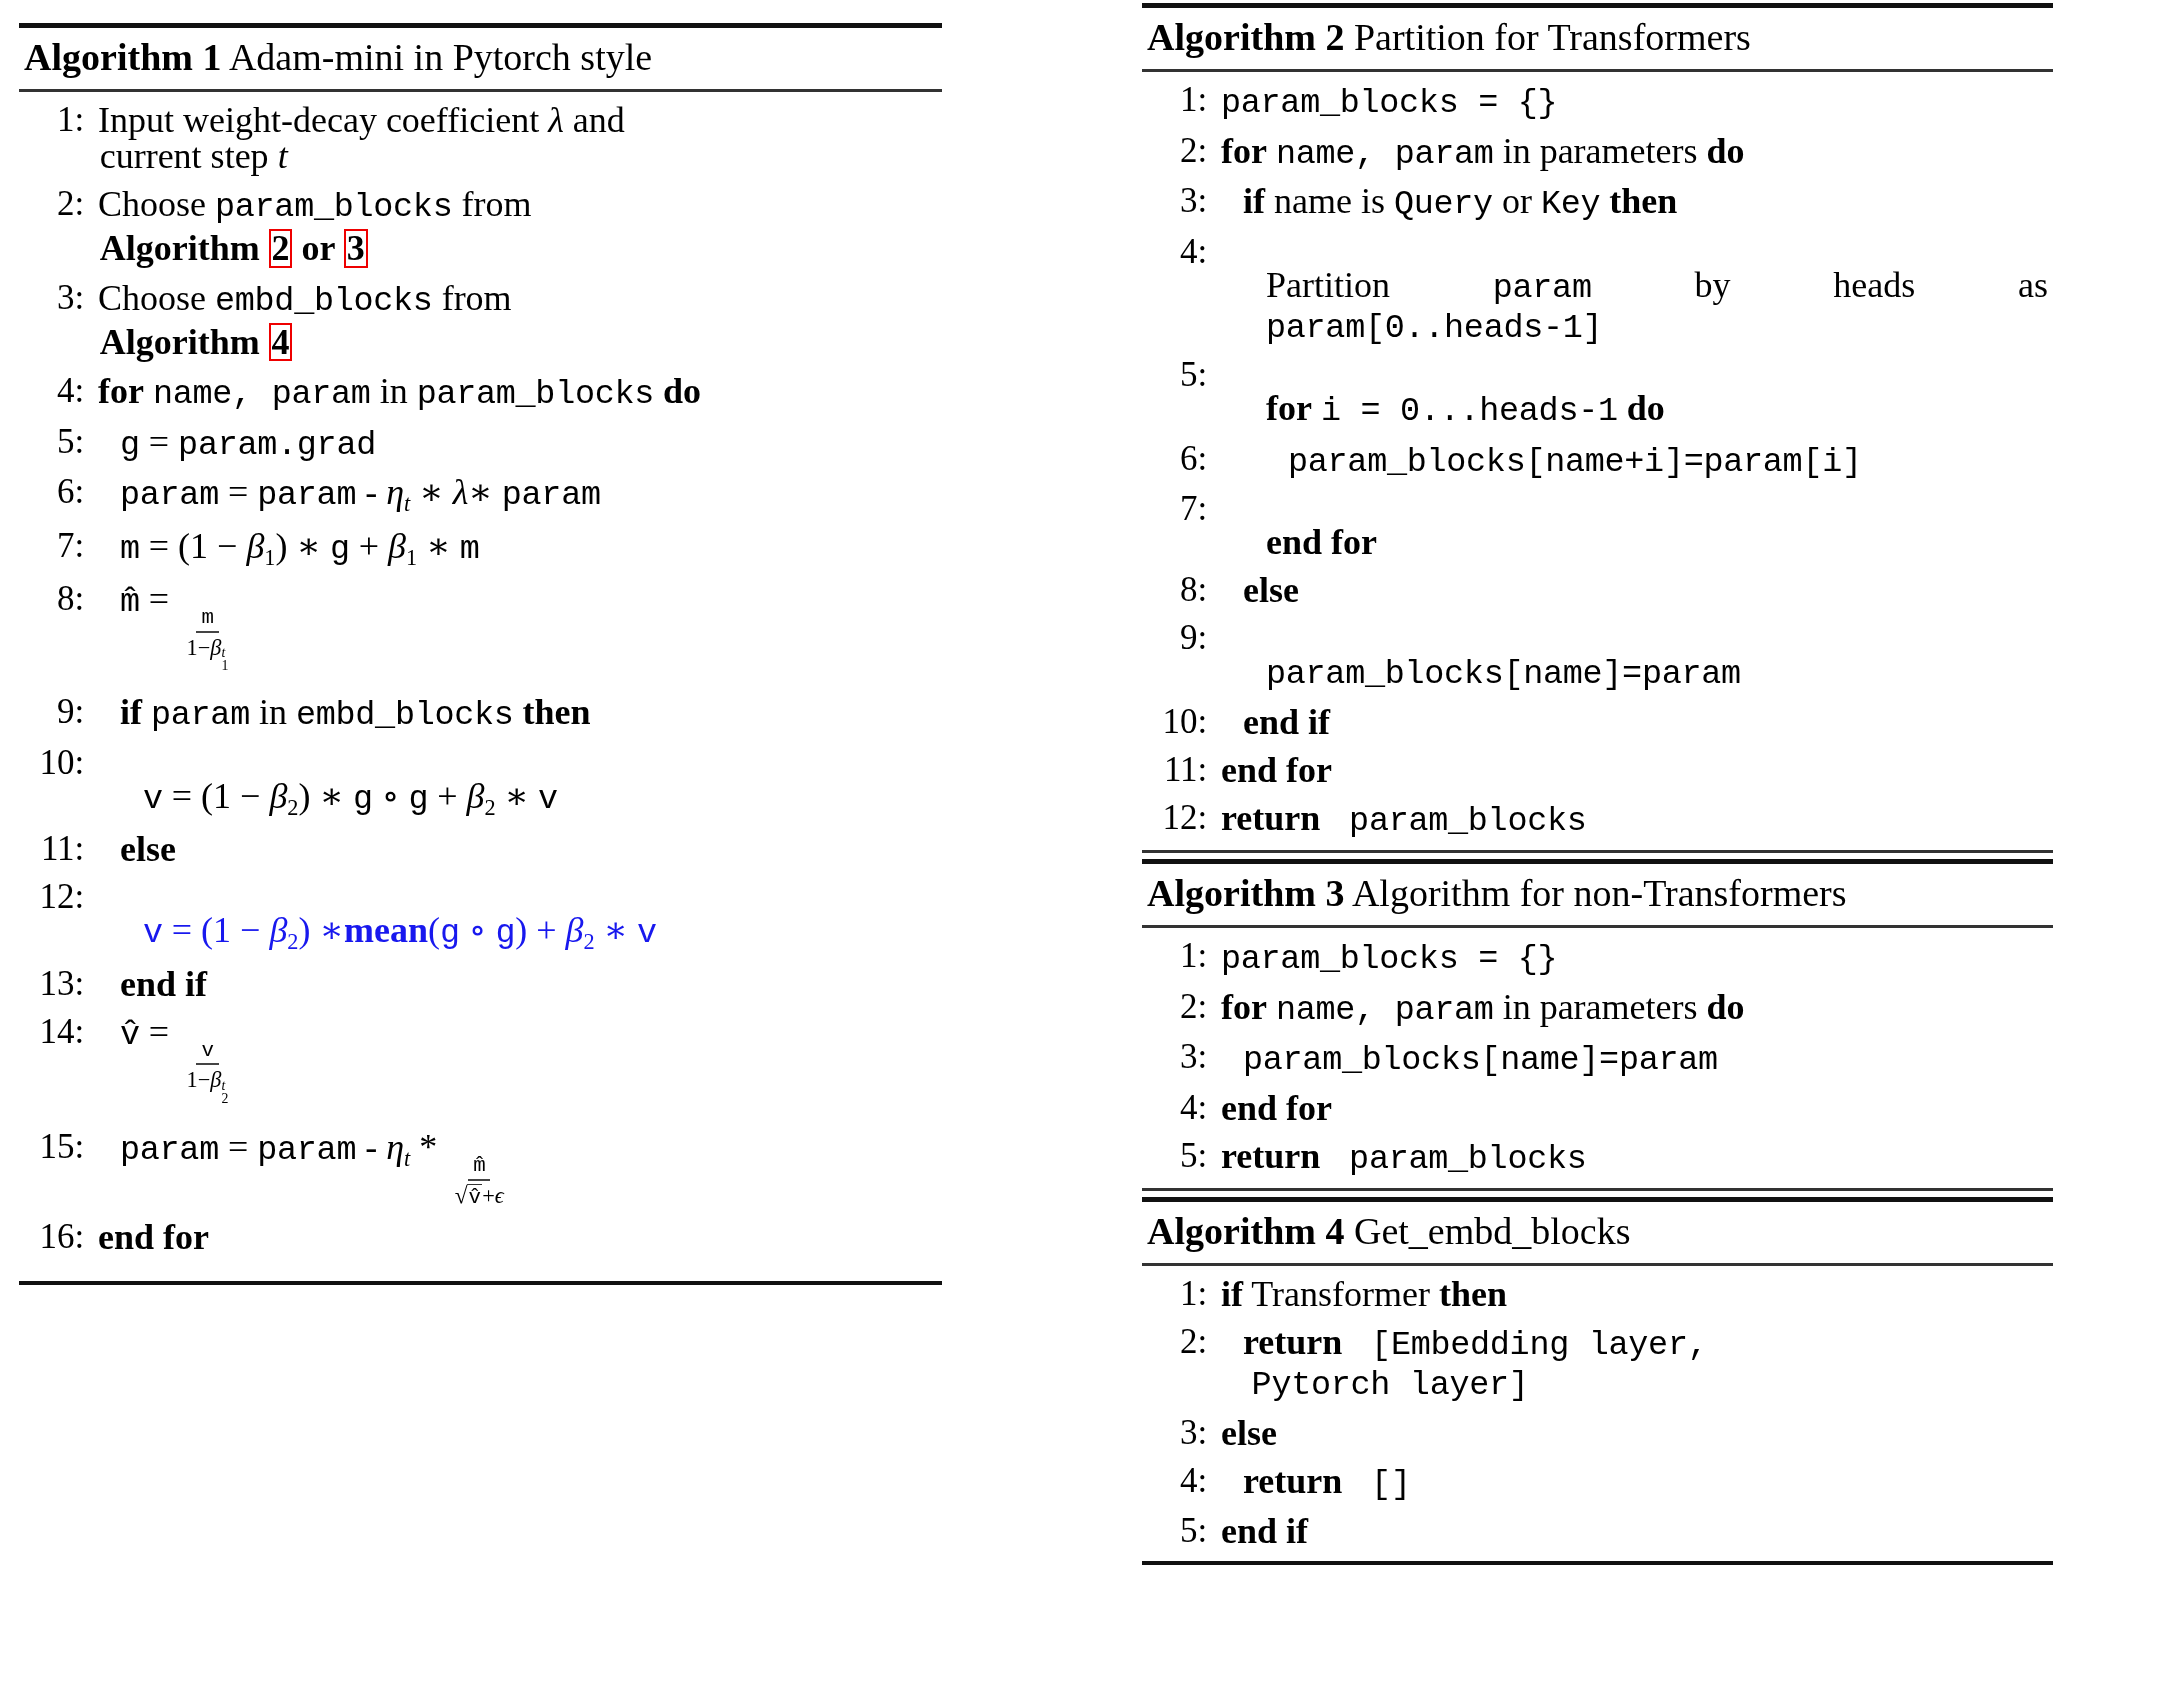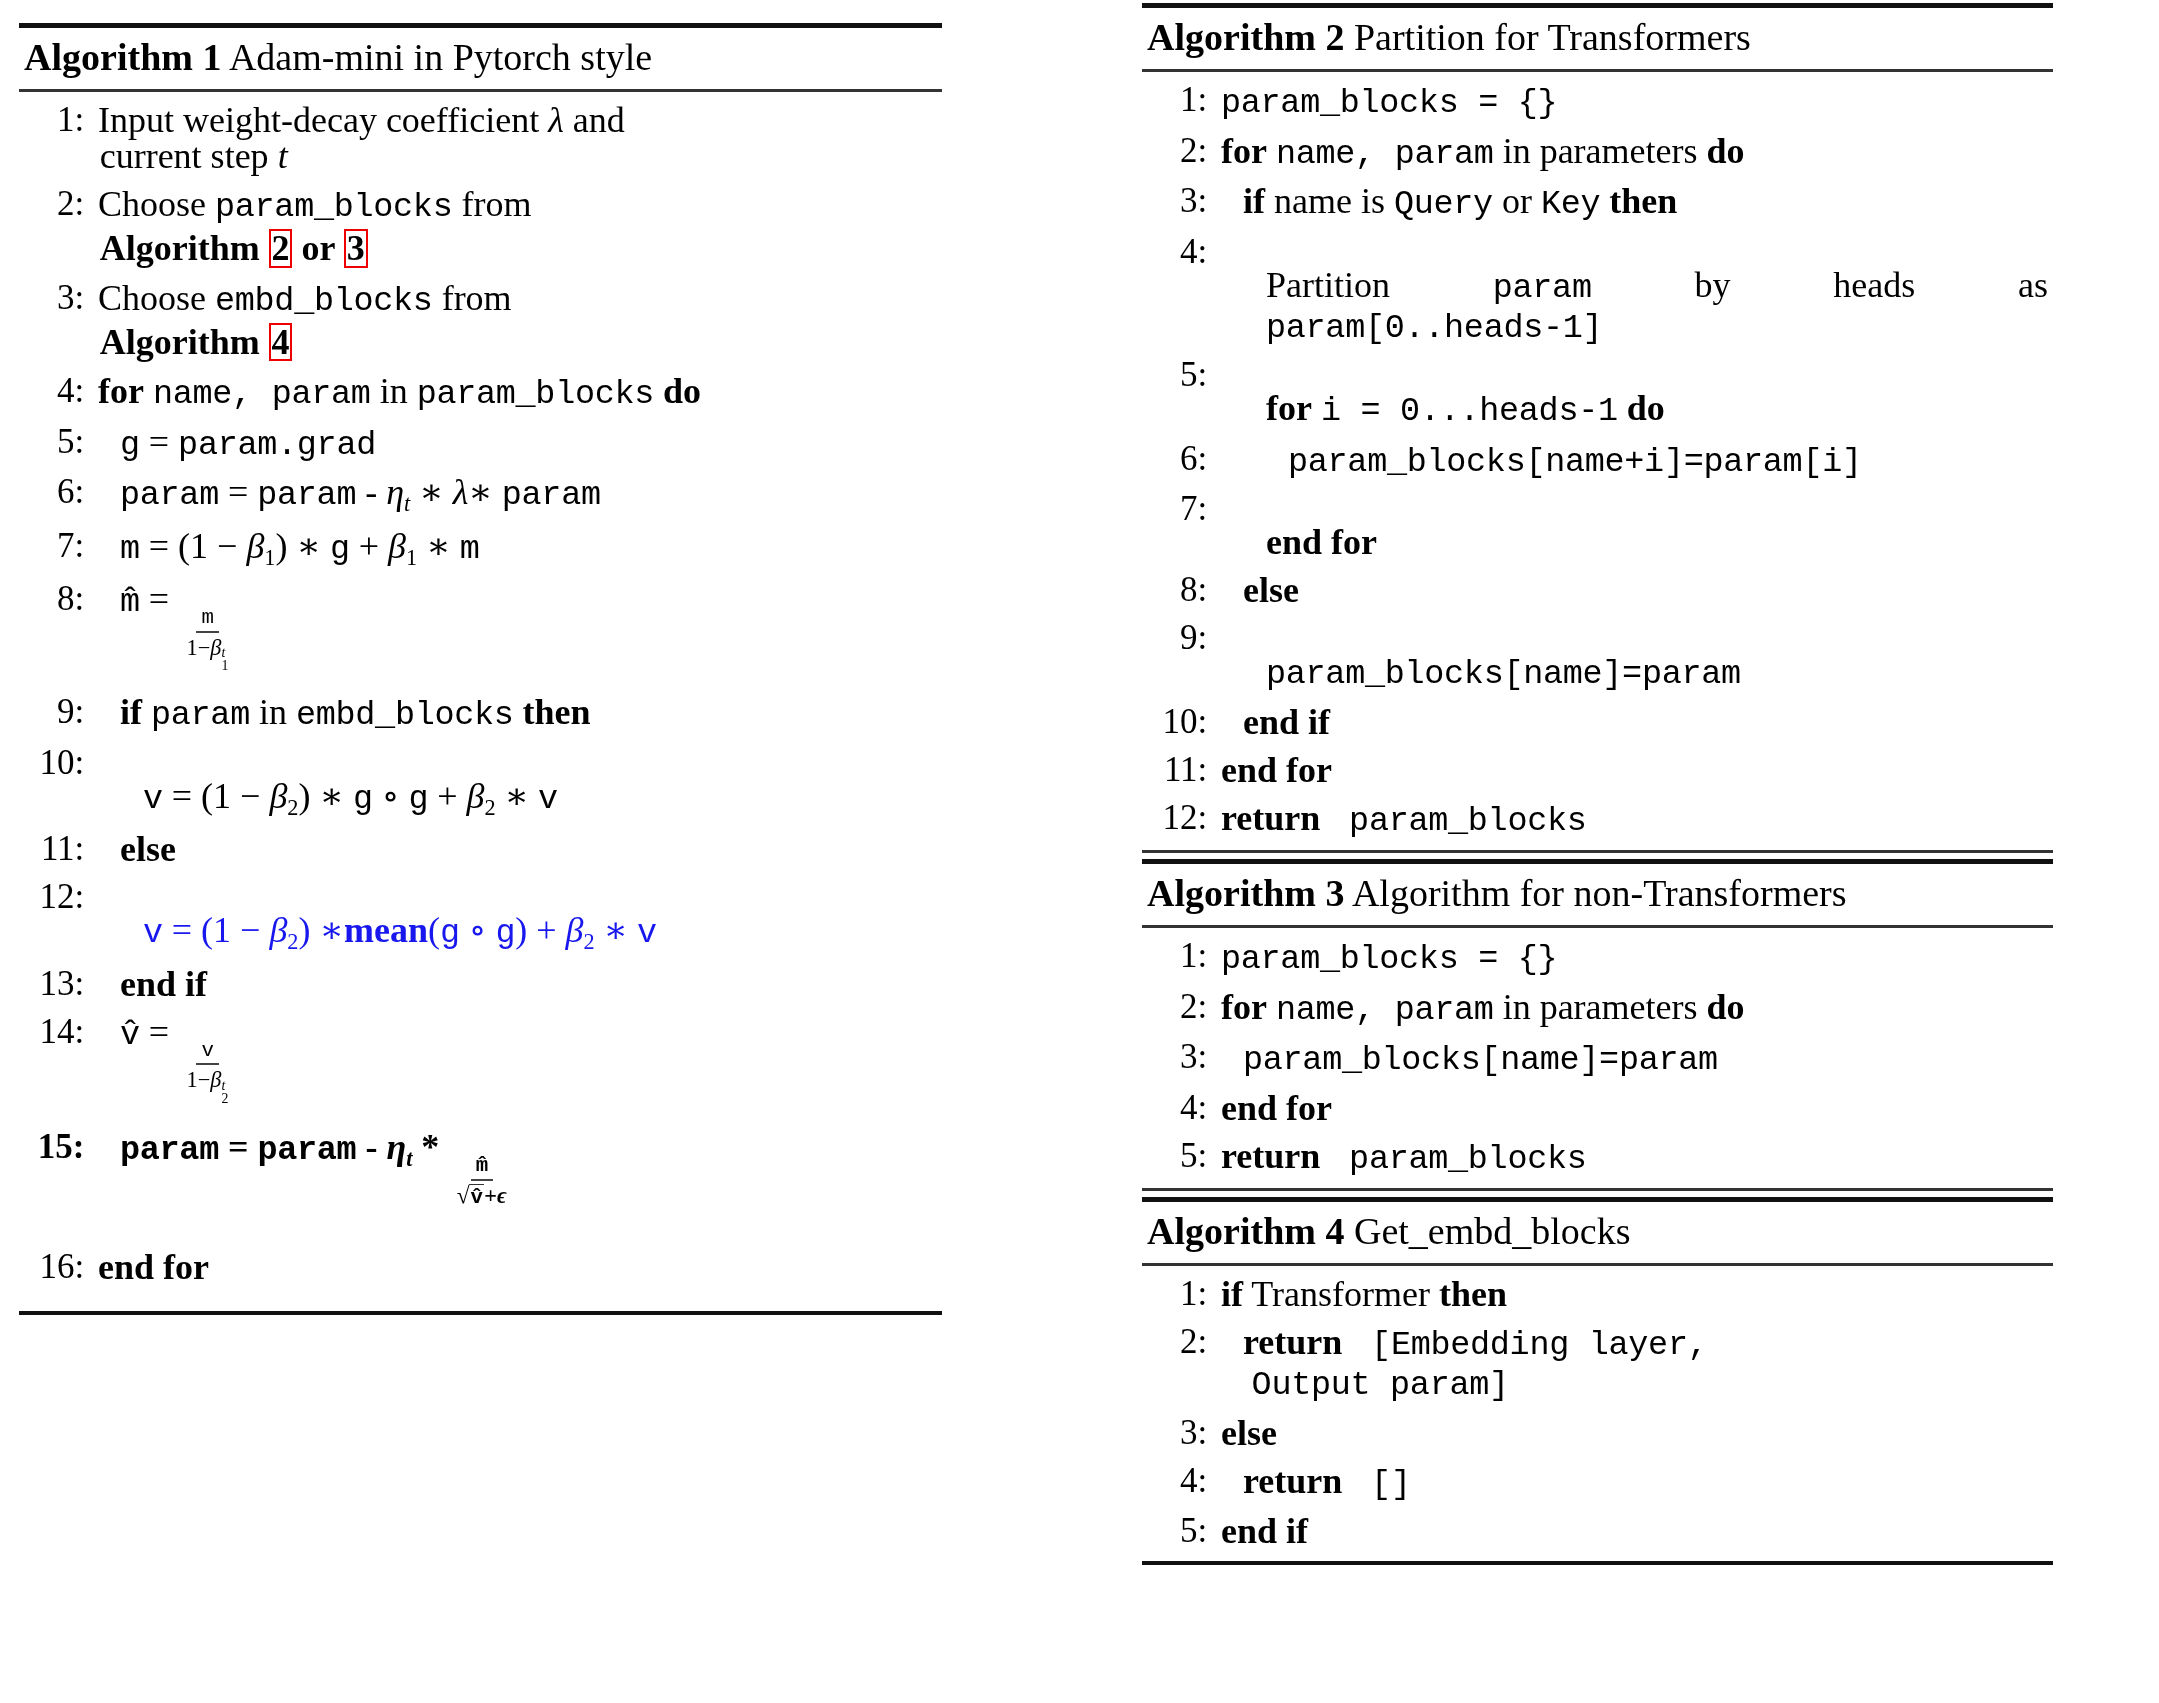--- a/index.html
+++ b/index.html
@@ -276,21 +276,21 @@
             <span class="frac">
               <span class="num tt">v</span>
               <span class="den"><span class="txt">1−</span><span class="mi">β</span><span class="subsup">
                     <span class="mi">t</span>
                     <span>2</span>
                   </span></span>
             </span>
           </span>
         </div>
 
-        <div class="line" style="margin-bottom:40px;font-weight:bold;">
+        <div class="line" style="margin-bottom:10px;">
           <span class="lineno">15:</span>
           <span class="linebody ind1">
             <span class="tt">param</span> <span class="txt">=</span> <span class="tt">param</span> <span class="txt">-</span> <span class="mi">η</span><span class="sub mi">t</span> <span class="txt">*</span>
             <span class="frac">
               <span class="num tt">m̂</span>
               <span class="den"><span style="font-size:1.05em;">√</span><span class="sqrt tt">v̂</span><span class="txt">+<span class="mi">ϵ</span></span></span>
             </span>
           </span>
         </div>
 
@@ -457,21 +457,21 @@
           <span class="lineno">1:</span>
           <span class="linebody">
             <span class="kw">if</span> <span class="txt">Transformer</span> <span class="kw">then</span>
           </span>
         </div>
 
         <div class="line">
           <span class="lineno">2:</span>
           <span class="linebody ind1">
             <span class="kw">return</span> <span class="tt">&nbsp;[Embedding layer,</span>
-            <span class="tt" style="display:block;margin-top:6.8px;padding-left:8.6px;">Output param]</span>
+            <span class="tt" style="display:block;margin-top:6.8px;padding-left:8.6px;">Pytorch layer]</span>
           </span>
         </div>
 
         <div class="line">
           <span class="lineno">3:</span>
           <span class="linebody"><span class="kw">else</span></span>
         </div>
 
         <div class="line">
           <span class="lineno">4:</span>

